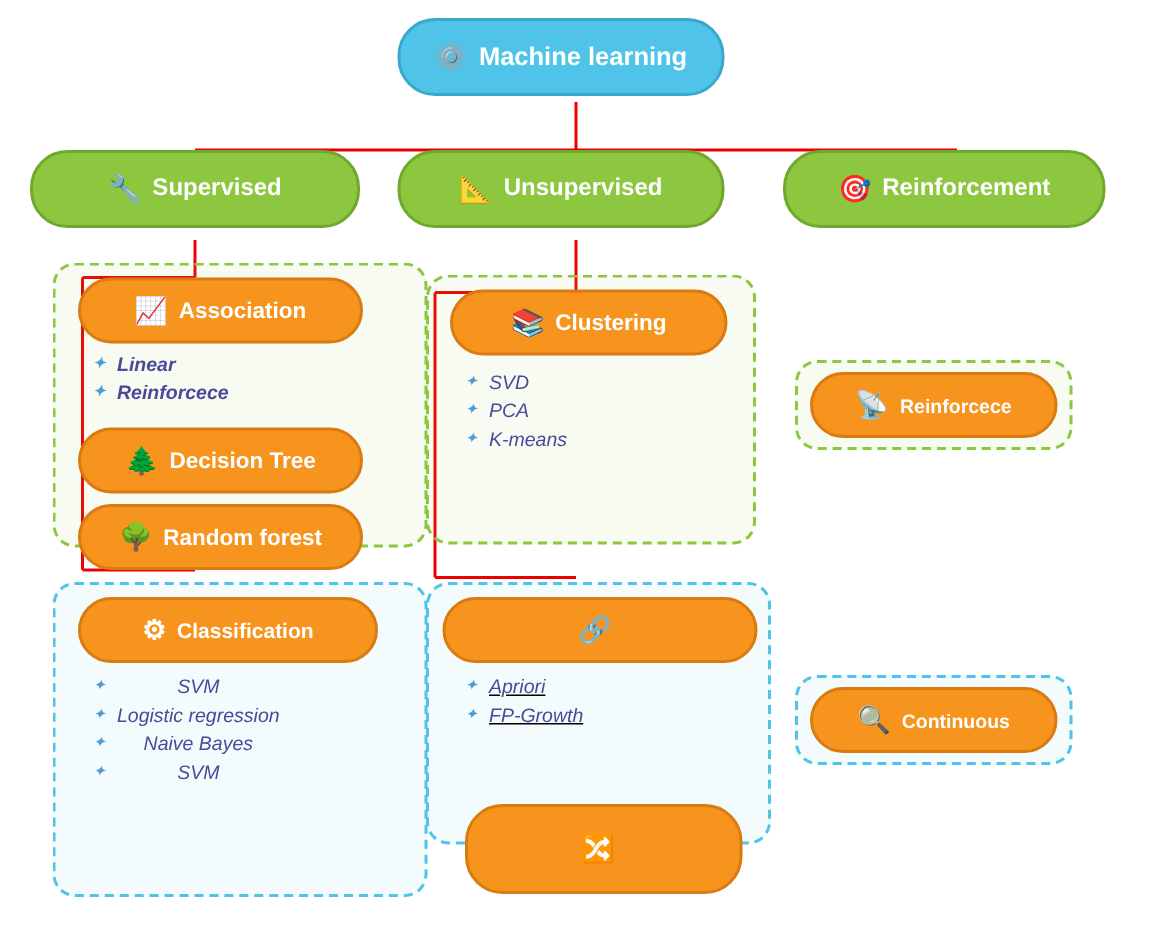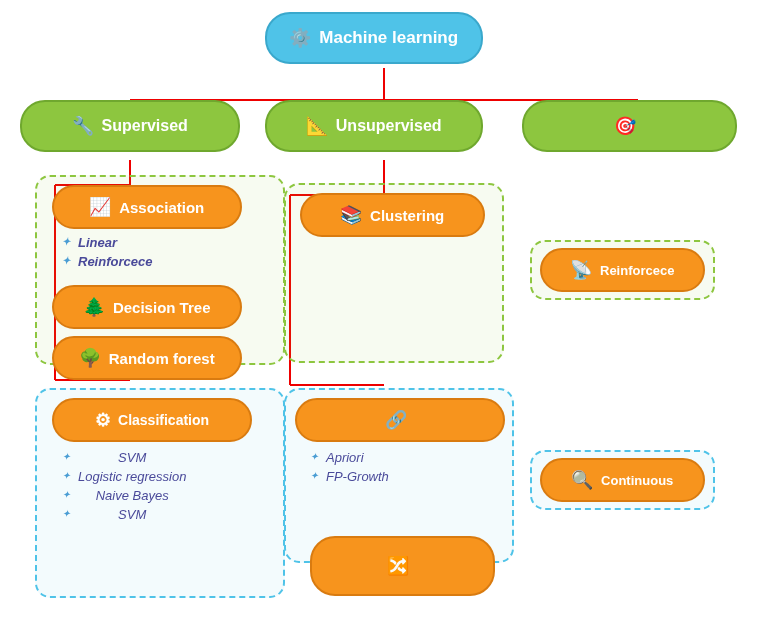--- a/index.html
+++ b/index.html
@@ -133,20 +133,21 @@
     <span>Supervised</span>
   </div>
 
   <div class="node node-green" style="left:265px; top:100px; width:218px; height:52px; font-size:16px;">
     <span class="node-icon">📐</span>
     <span>Unsupervised</span>
   </div>
 
   <div class="node node-green" style="left:522px; top:100px; width:215px; height:52px; font-size:16px;">
     <span class="node-icon">🎯</span>
+    <span>Reinforcement</span>
   </div>
 
   <div class="container-box container-green" style="left:35px; top:175px; width:250px; height:190px;">
   </div>
 
   <div class="node node-orange" style="left:52px; top:185px; width:190px; height:44px;">
     <span class="node-icon">📈</span>
     <span>Association</span>
   </div>
 
@@ -185,29 +186,36 @@
   </div>
 
   <div class="container-box container-green" style="left:284px; top:183px; width:220px; height:180px;">
   </div>
 
   <div class="node node-orange" style="left:300px; top:193px; width:185px; height:44px;">
     <span class="node-icon">📚</span>
     <span>Clustering</span>
   </div>
 
+  <div class="bullet-list" style="left:310px; top:245px;">
+    <ul>
+      <li>SVD</li>
+      <li>PCA</li>
+      <li>K-means</li>
+    </ul>
+  </div>
 
   <div class="container-box container-blue" style="left:284px; top:388px; width:230px; height:175px;">
   </div>
 
   <div class="node node-orange" style="left:295px; top:398px; width:210px; height:44px; font-size:13px;">
     <span class="node-icon">🔗</span>
   </div>
 
-  <div class="bullet-list" style="left:310px; top:448px;">
+  <div class="bullet-list" style="left:310px; top:448px;text-decoration:underline;">
     <ul>
       <li>Apriori</li>
       <li>FP-Growth</li>
     </ul>
   </div>
 
   <div class="node node-orange" style="left:310px; top:536px; width:185px; height:60px; font-size:14px; text-align:center; flex-direction:column;">
     <span class="node-icon">🔀</span>
   </div>
 

